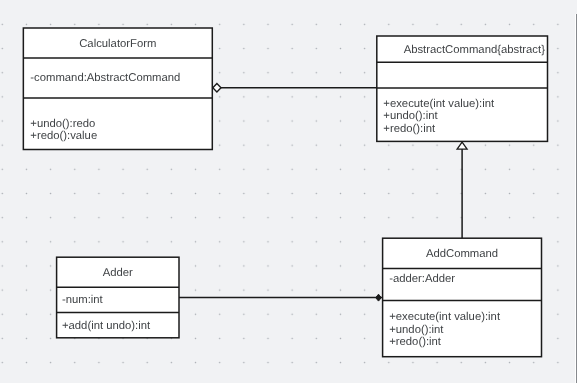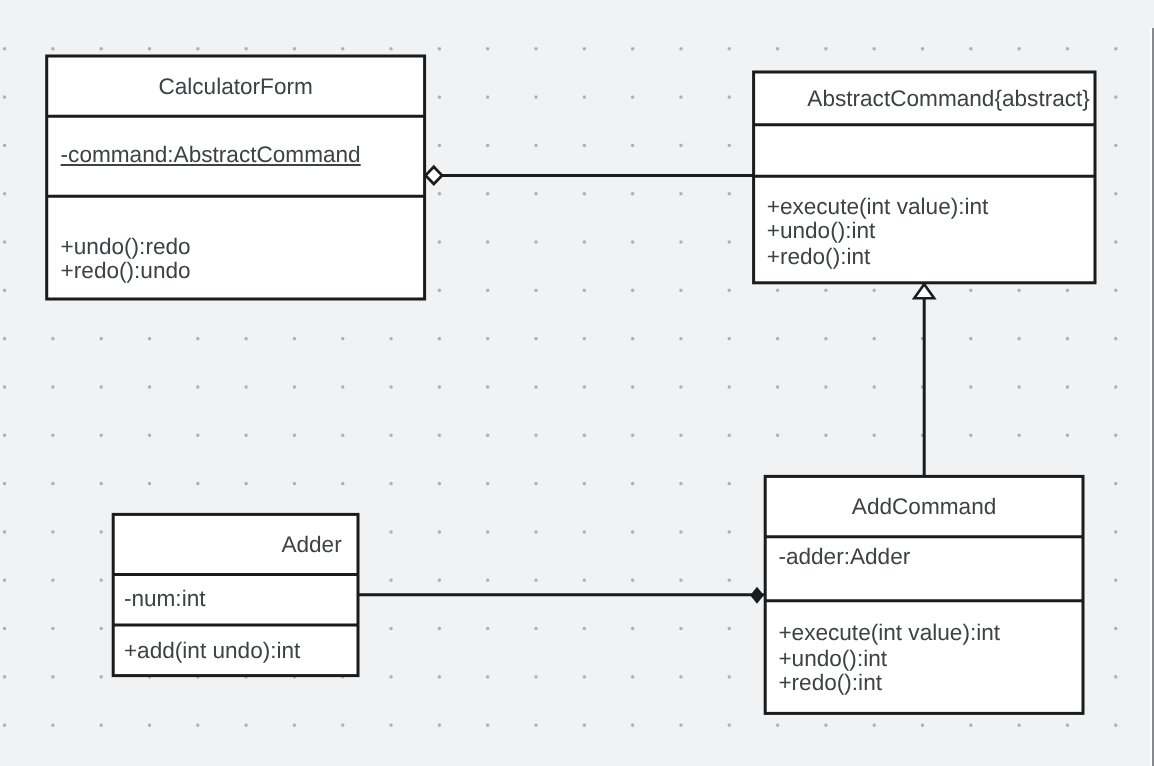--- a/index.html
+++ b/index.html
@@ -56,30 +56,30 @@
     <rect x="382.6" y="224.2" width="158.9" height="118.5" class="stroke"></rect>
     <line x1="382.6" y1="254.4" x2="541.5" y2="254.4" class="stroke"></line>
     <line x1="382.6" y1="286.4" x2="541.5" y2="286.4" class="stroke"></line>
 
     <polygon points="212.8,73.7 216.9,69.4 221.0,73.7 216.9,78.0" fill="#ffffff" stroke="#1b1b1b" stroke-width="1.4"></polygon>
     <polygon points="375.7,283.65 378.5,280.2 381.3,283.65 378.5,287.1" fill="#1b1b1b" stroke="#1b1b1b" stroke-width="1.0"></polygon>
     <polygon points="462.1,128.1 467.1,135.1 457.1,135.1" fill="#ffffff" stroke="#1b1b1b" stroke-width="1.3"></polygon>
   </svg>
 
   <div class="tx ttl" style="left:23.35px;top:24.15px;width:188.95px;">CalculatorForm</div>
-  <div class="tx" style="left:30.3px;top:58.40px;text-decoration:underline;">-command:AbstractCommand</div>
+  <div class="tx" style="left:30.3px;top:58.40px;">-command:AbstractCommand</div>
   <div class="tx" style="left:30.3px;top:104.10px;">+undo():redo</div>
-  <div class="tx" style="left:30.3px;top:116.40px;">+redo():undo</div>
+  <div class="tx" style="left:30.3px;top:116.40px;">+redo():value</div>
 
   <div class="tx ttl" style="left:376.8px;top:30.27px;width:195px;">AbstractCommand{abstract}</div>
   <div class="tx" style="left:383.35px;top:83.95px;">+execute(int value):int</div>
   <div class="tx" style="left:383.35px;top:96.25px;">+undo():int</div>
   <div class="tx" style="left:383.35px;top:108.55px;">+redo():int</div>
 
-  <div class="tx ttl" style="left:56.6px;top:252.55px;width:122.4px;padding-left:38px;">Adder</div>
+  <div class="tx ttl" style="left:56.6px;top:252.55px;width:122.4px;">Adder</div>
   <div class="tx" style="left:61.95px;top:280.20px;">-num:int</div>
   <div class="tx" style="left:61.95px;top:306.25px;">+add(int undo):int</div>
 
   <div class="tx ttl" style="left:382.6px;top:233.60px;width:158.9px;text-align:center;">AddCommand</div>
   <div class="tx" style="left:389.2px;top:258.75px;">-adder:Adder</div>
   <div class="tx" style="left:389.2px;top:297.35px;">+execute(int value):int</div>
   <div class="tx" style="left:389.2px;top:309.65px;">+undo():int</div>
   <div class="tx" style="left:389.2px;top:321.95px;">+redo():int</div>
 
   <div id="winr"></div>

